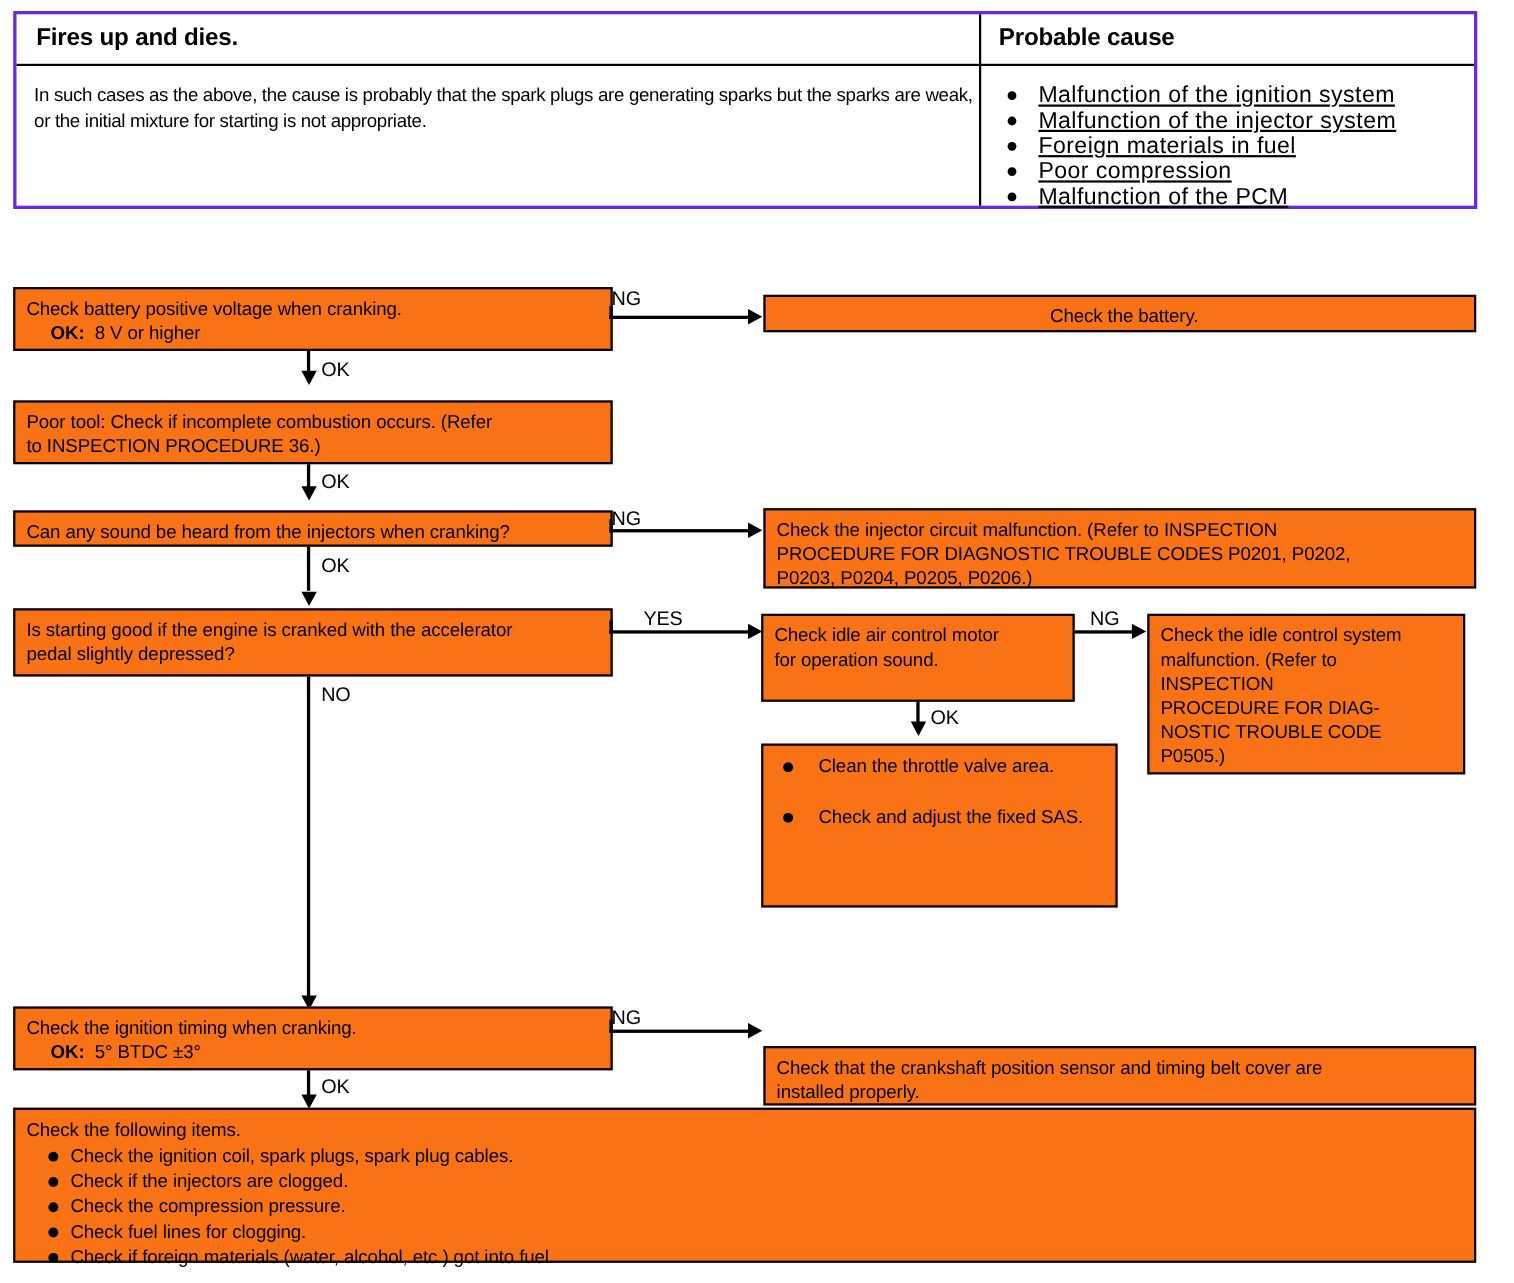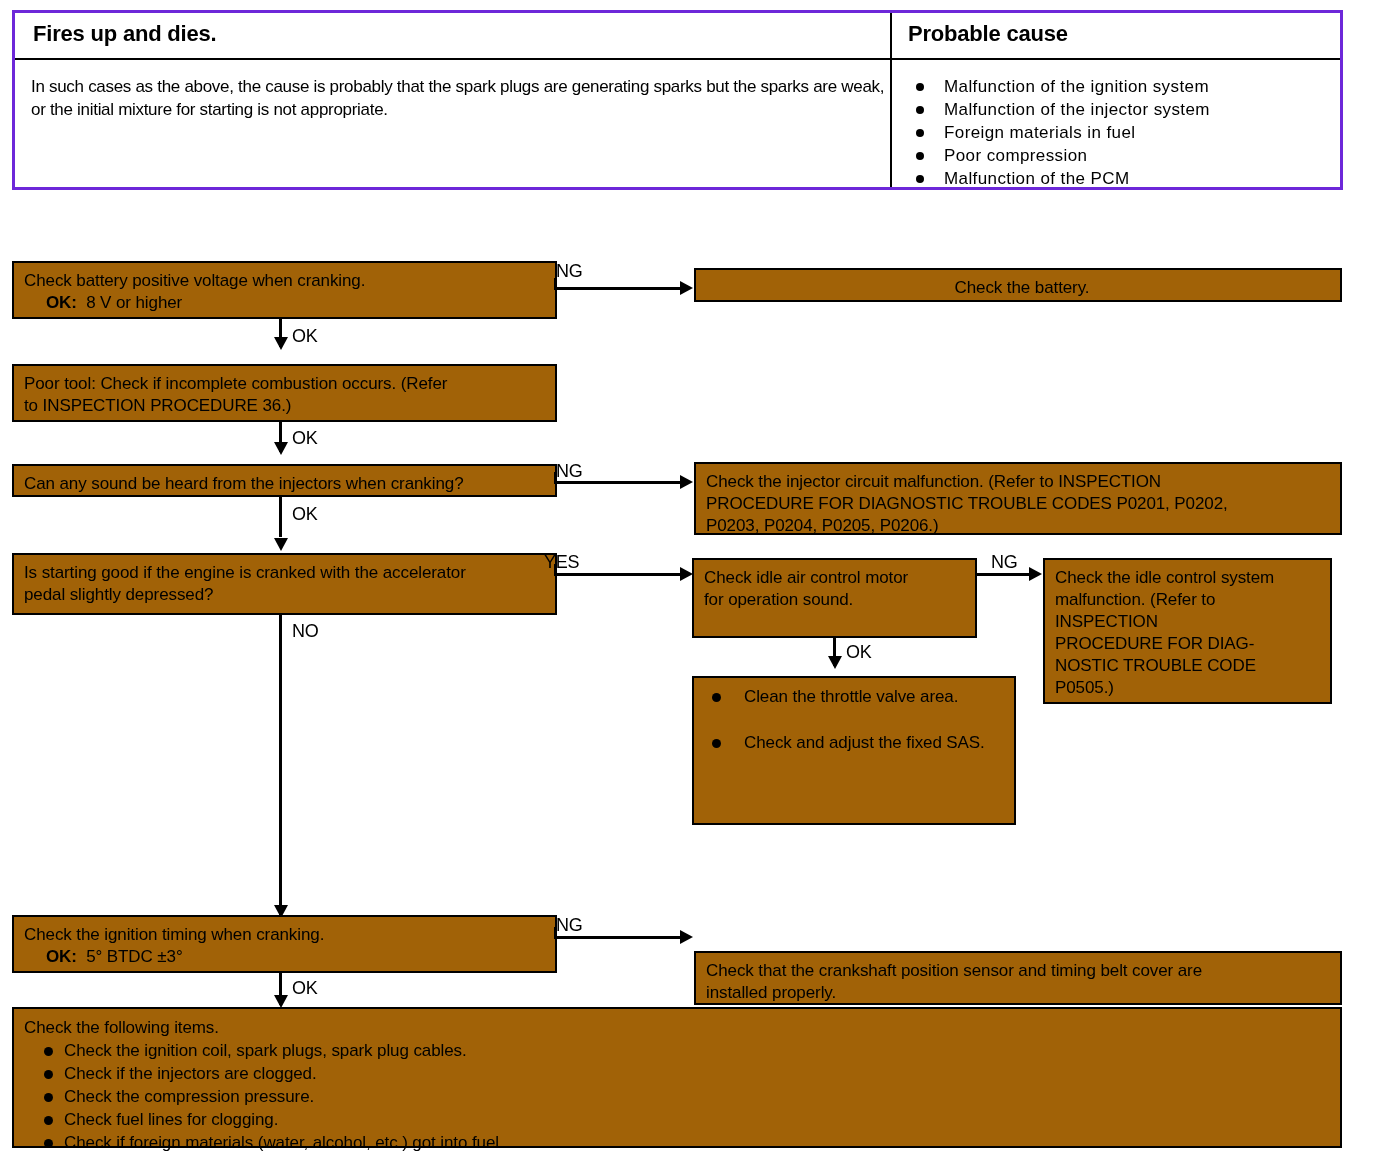--- a/index.html
+++ b/index.html
@@ -77,41 +77,42 @@
     left: 893px;
     top: 62px;
     width: 420px;
     margin: 0;
     padding: 0;
     list-style: none;
   }
   .cause-list li {
     position: relative;
     padding-left: 36px;
-    font-size: 17px;
+    font-size: 21px;
     line-height: 23px;
     letter-spacing: 0.4px;
     white-space: nowrap;
+    text-decoration: underline;
   }
   .cause-list li .bullet {
     position: absolute;
     left: 8px;
     top: 8px;
     width: 8px;
     height: 8px;
     background: #000;
     border-radius: 50%;
   }
 
   
   .fbox {
     position: absolute;
     border: 2.5px solid #000;
     box-sizing: border-box;
-    background: #a16207;
+    background: #f97316;
     font-size: 17px;
     line-height: 22px;
     letter-spacing: -0.1px;
   }
   .fbox .txt {
     position: absolute;
     left: 8px;
     top: 5px;
     right: 2px;
   }
@@ -292,21 +293,21 @@
   <div class="fbox" style="left:12px; top:553px; width:545px; height:62px;">
     <div class="txt pad">
       <div class="nowrapline">Is starting good if the engine is cranked with the accelerator</div>
       <div class="nowrapline">pedal  slightly  depressed?</div>
     </div>
   </div>
 
   <div class="vline" style="left:554px; top:564px; height:12px;"></div>
   <div class="hline" style="left:554px; top:573px; width:128px;"></div>
   <div class="arrow-right" style="left:680px; top:567px;"></div>
-  <div class="elabel" style="left:544px; top:553px;">YES</div>
+  <div class="elabel" style="left:585px; top:553px;">YES</div>
 
   <div class="vline" style="left:279px; top:615px; height:305px;"></div>
   <div class="arrow-down" style="left:274px; top:905px;"></div>
   <div class="elabel" style="left:292px; top:622px;">NO</div>
 
   <div class="fbox" style="left:692px; top:558px; width:285px; height:80px;">
     <div class="txt pad">
       <div class="nowrapline">Check  idle  air  control  motor</div>
       <div class="nowrapline">for  operation  sound.</div>
     </div>

